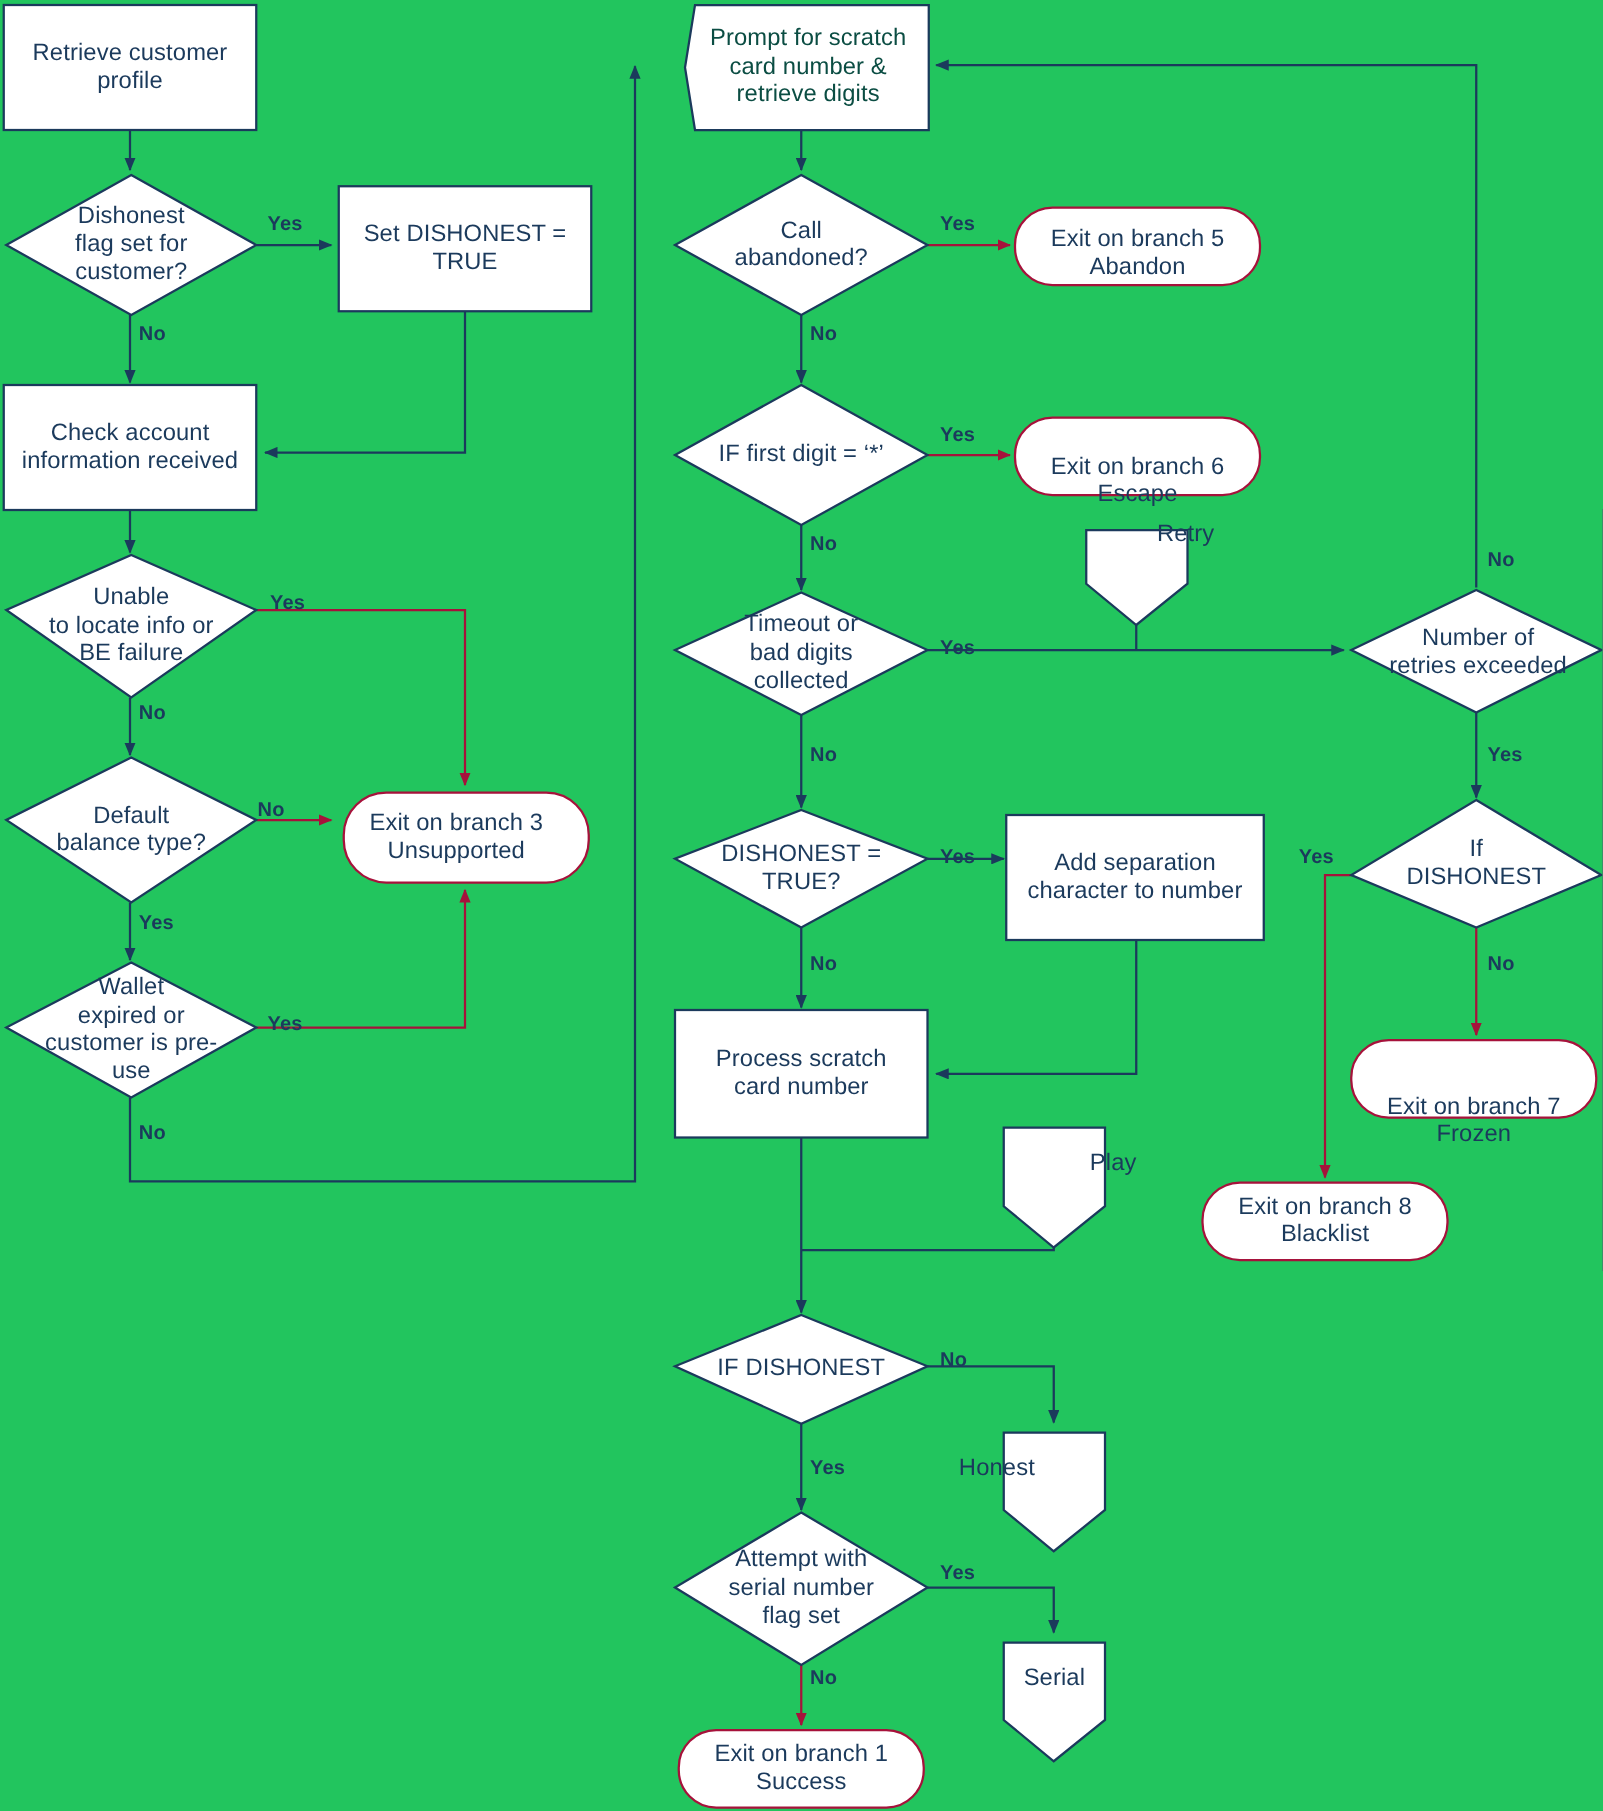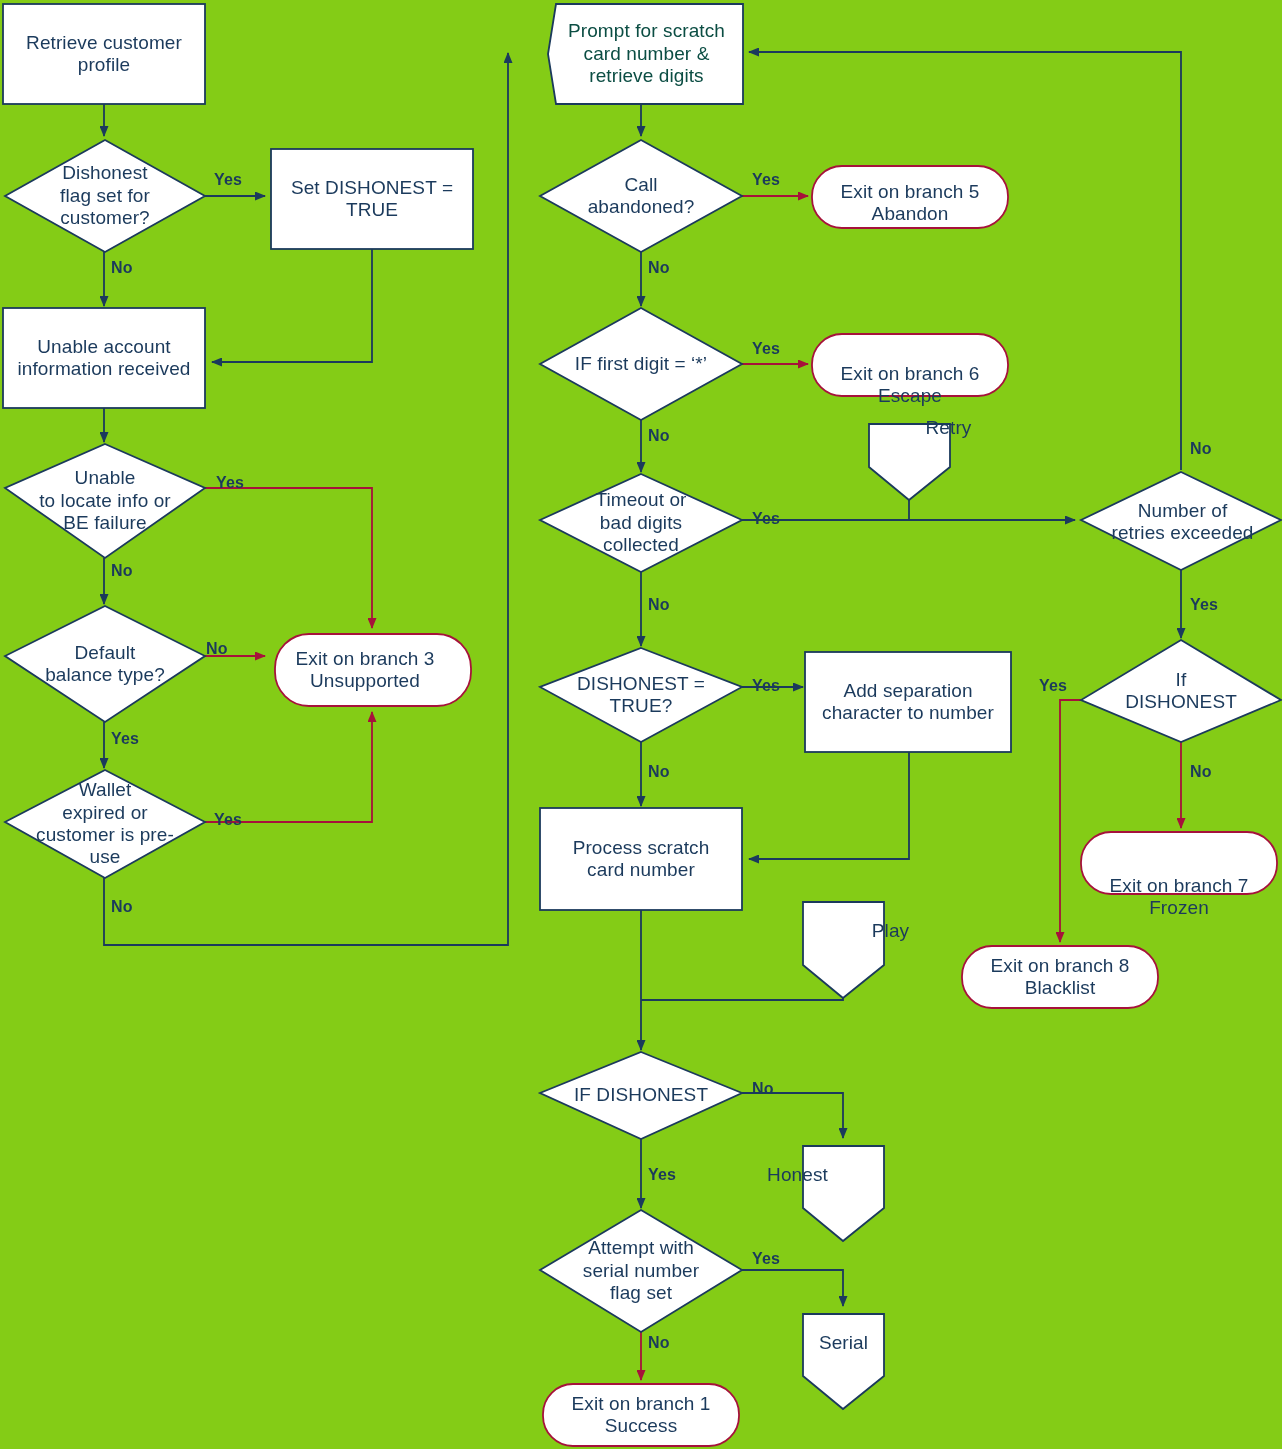--- a/index.html
+++ b/index.html
@@ -4,21 +4,21 @@
 <style>
   html, body {
     margin: 0;
     padding: 0;
     background: #4c6a73;
   }
   #canvas {
     position: relative;
     width: 1282px;
     height: 1449px;
-    background: #84cc16;
+    background: #22c55e;
     font-family: "Liberation Sans", sans-serif;
     overflow: hidden;
     text-decoration: underline;
   }
   svg.layer {
     position: absolute;
     left: 0; top: 0;
     width: 1282px;
     height: 1449px;
   }
@@ -172,21 +172,21 @@
   <div class="node-label" style="left:3px; top:4px; width:202px; height:100px;">Retrieve customer
 profile</div>
 
   <div class="node-label" style="left:15px; top:140px; width:180px; height:112px;">Dishonest
 flag set for
 customer?</div>
 
   <div class="node-label" style="left:271px; top:149px; width:202px; height:100px;">Set DISHONEST =
 TRUE</div>
 
-  <div class="node-label" style="left:0px; top:308px; width:208px; height:100px;">Unable account
+  <div class="node-label" style="left:0px; top:308px; width:208px; height:100px;">Check account
 information received</div>
 
   <div class="node-label" style="left:5px; top:444px; width:200px; height:114px;">Unable
 to locate info or
 BE failure</div>
 
   <div class="node-label" style="left:10px; top:606px; width:190px; height:116px;">Default
 balance type?</div>
 
   <div class="node-label" style="left:0px; top:768px; width:210px; height:112px;">Wallet

